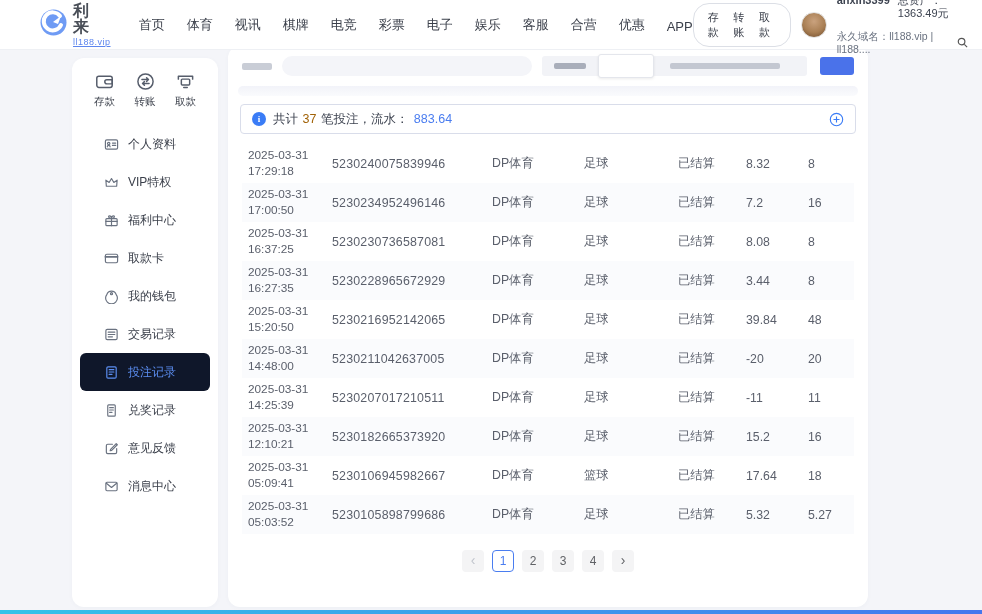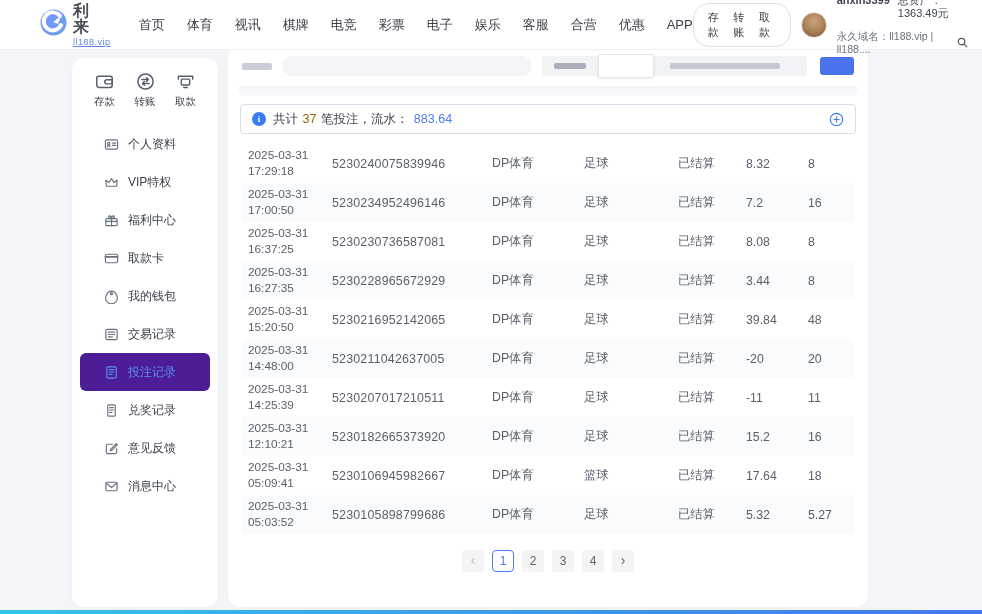--- a/index.html
+++ b/index.html
@@ -11,21 +11,21 @@
   
   .header {
     position:absolute; top:0; left:0; width:982px; height:50px;
     background:#fff; border-bottom:1px solid #eef0f4; z-index:20;
     display:flex; align-items:center; padding:0 14px 0 40px;
   }
   .logo { display:flex; align-items:center; gap:6px; cursor:pointer; }
   .logo-text { display:flex; flex-direction:column; line-height:1; }
   .logo-title { font-size:16px; font-weight:bold; color:#4a4f58; letter-spacing:6px; }
   .logo-domain { font-size:9px; color:#5d86ee; margin-top:3px; letter-spacing:.5px;text-decoration:underline; }
-  .nav { display:flex; align-items:center; gap:22px; margin-left:24px; }
+  .nav { display:flex; align-items:flex-end; gap:22px; margin-left:24px; }
   .nav-item { font-size:13px; color:#3a3f4a; cursor:pointer; white-space:nowrap; }
   .header-right { margin-left:auto; display:flex; align-items:center; gap:10px; }
   .pill-actions {
     display:flex; align-items:center; gap:9px; border:1px solid #dcdfe6;
     border-radius:16px; padding:6px 14px; background:#fff;
   }
   .pill-actions span { font-size:11px; color:#3a3f4a; cursor:pointer; }
   .avatar {
     width:26px; height:26px; border-radius:50%;
     background:radial-gradient(circle at 50% 35%, #caa27e 0%, #a97f54 55%, #6e4a2b 100%);
@@ -45,21 +45,21 @@
   .shortcut { display:flex; flex-direction:column; align-items:center; gap:4px; cursor:pointer; }
   .shortcut svg { width:19px; height:19px; color:#565d6b; }
   .shortcut-label { font-size:10.5px; color:#3a3f4a; }
   .menu { margin-top:16px; }
   .menu-item {
     display:flex; align-items:center; gap:9px; height:38px;
     padding-left:24px; margin:0 8px; border-radius:6px;
     font-size:12px; color:#3a3f4a; cursor:pointer;
   }
   .menu-item svg { width:15px; height:15px; color:#6a7280; flex-shrink:0; }
-  .menu-item.active { background:#4c1d95; color:#5b8def; }
+  .menu-item.active { background:#0f172a; color:#5b8def; }
   .menu-item.active svg { color:#5b8def; }
   
   .main {
     position:absolute; left:228px; top:46px; width:640px; height:561px;
     background:#fff; border-radius:12px;
     box-shadow:0 1px 4px rgba(80,90,120,.04);
   }
   
   .filter-row { display:flex; align-items:center; gap:10px; padding:10px 14px 6px 14px; }
   .skel { background:#c9cdd6; border-radius:2px; }

